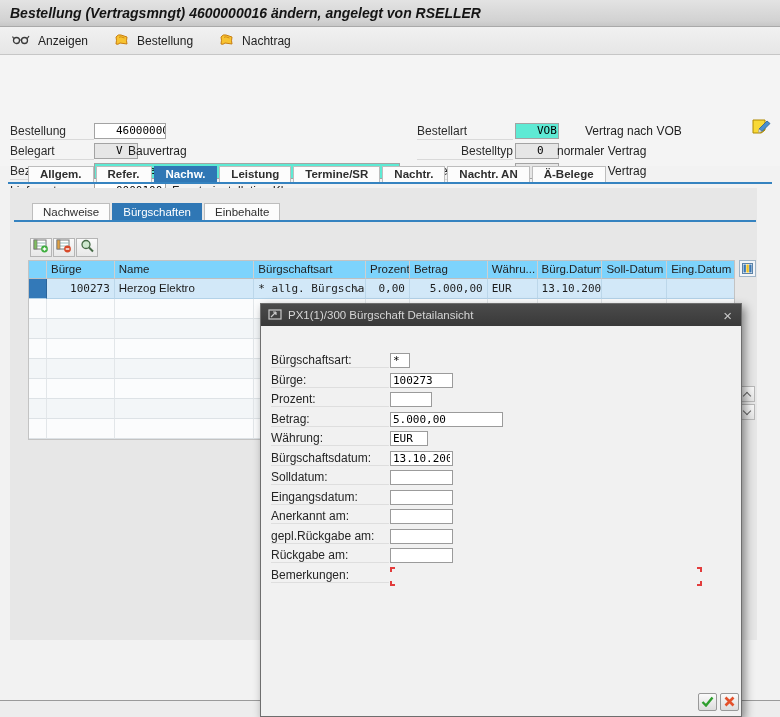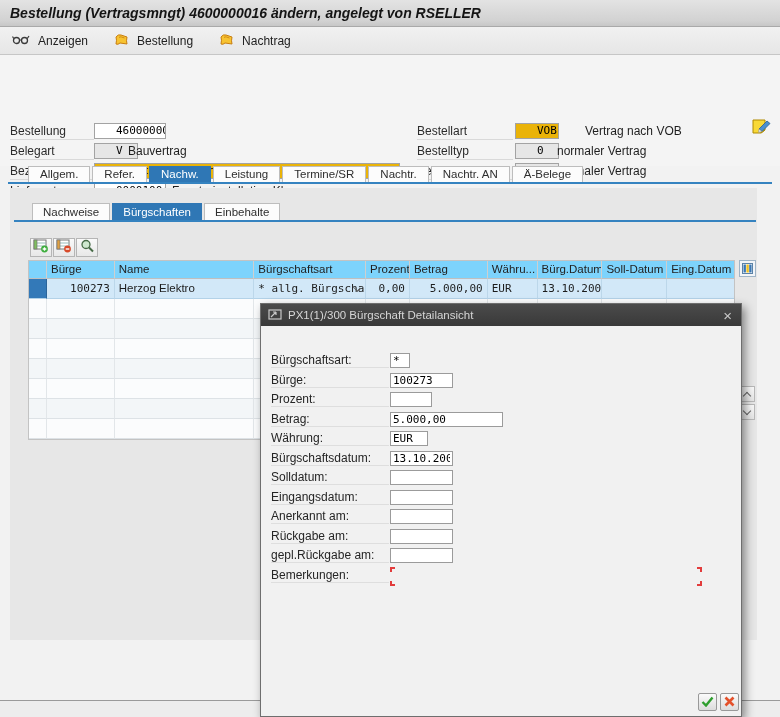--- a/index.html
+++ b/index.html
@@ -35,29 +35,29 @@
     position:absolute; font-size:12px; color:#2b2b2b; height:16px; line-height:15px;
     border-bottom:1px solid #d9d9d9;
   }
   .ffield {
     position:absolute; height:16px; line-height:14px;
     background:#fff; border:1px solid #a3a3a3;
     font-family:"DejaVu Sans Mono",monospace; font-size:11px; color:#000;
     padding:0 21px; white-space:nowrap; overflow:hidden;
   }
   .ffield.ro { background:#e6e6e6; }
-  .ffield.lite { background:#eab308; }
+  .ffield.lite { background:#5eead4; }
   .fdesc { position:absolute; font-size:12px; color:#1e1e1e; height:16px; line-height:16px; white-space:nowrap; }
 
   
   .tabstrip { left:28px; top:166px; height:16px; display:flex; gap:2px; }
   .tab {
     display:inline-block; height:16px; line-height:15px; padding:0 11px;
     font-size:11.5px; color:#2e2e2e; background:#fcfcfc;
-    border:1px solid #bdbdbd; border-bottom:none; cursor:default; white-space:nowrap;
+    border:1px solid #bdbdbd; border-bottom:none; cursor:default; white-space:nowrap;font-weight:bold;
   }
   .tab.active { background:#2f77b5; border-color:#2f77b5; color:#fff; }
   .tabline  { left:8px;  top:182px; width:764px; height:2px; background:#3583c0; }
   .panel    { left:10px; top:188px; width:747px; height:452px; background:#e7e7e7; }
   .subtabstrip { left:32px; top:203px; height:17px; display:flex; gap:2px; }
   .subtab {
     display:inline-block; height:17px; line-height:16px; padding:0 10px;
     font-size:11.5px; color:#2e2e2e; background:#fcfcfc;
     border:1px solid #bdbdbd; border-bottom:none; cursor:default; white-space:nowrap;
   }
@@ -211,21 +211,21 @@
   <span class="ffield lite" style="left:94px;top:108px;width:306px;">Fensterarbeiten</span>
 
   <span class="flabel" style="left:10px;top:129px;width:84px;">Lieferant</span>
   <span class="ffield" style="left:94px;top:128px;width:72px;">0000100446</span>
   <span class="fdesc" style="left:172px;top:128px;">Fensterinstallation Klaus</span>
 
   <span class="flabel" style="left:417px;top:69px;width:96px;">Bestellart</span>
   <span class="ffield lite" style="left:515px;top:68px;width:36px;">VOB</span>
   <span class="fdesc" style="left:557px;top:68px;margin-left:28px;">Vertrag nach VOB</span>
 
-  <span class="flabel" style="left:417px;top:89px;width:96px;">Bestelltyp</span>
+  <span class="flabel" style="left:417px;top:89px;width:96px;text-align:right;">Bestelltyp</span>
   <span class="ffield ro" style="left:515px;top:88px;width:28px;">0</span>
   <span class="fdesc" style="left:557px;top:88px;">normaler Vertrag</span>
 
   <span class="flabel" style="left:417px;top:109px;width:96px;">Bestellgruppe</span>
   <span class="ffield ro" style="left:515px;top:108px;width:28px;">0</span>
   <span class="fdesc" style="left:557px;top:108px;">normaler Vertrag</span>
 
   <span class="abs" style="left:750px;top:62px;">
     <svg width="22" height="20" viewBox="0 0 22 20">
         <path d="M3 3 L15 3 L15 13 L11 16 L3 16 Z" fill="#f8d937" stroke="#b08a00" stroke-width="1"></path>
@@ -441,22 +441,22 @@
   <div class="dfields">
     <div class="drow"><span class="dlabel">Bürgschaftsart:</span><input class="dinput f0" value="*" style=""></div>
     <div class="drow"><span class="dlabel">Bürge:</span><input class="dinput f1" value="100273" style=""></div>
     <div class="drow"><span class="dlabel">Prozent:</span><input class="dinput f2" value="" style=""></div>
     <div class="drow"><span class="dlabel">Betrag:</span><input class="dinput f3" value="5.000,00" style=""></div>
     <div class="drow"><span class="dlabel">Währung:</span><input class="dinput f4" value="EUR" style=""></div>
     <div class="drow"><span class="dlabel">Bürgschaftsdatum:</span><input class="dinput f5" value="13.10.2008" style=""></div>
     <div class="drow"><span class="dlabel">Solldatum:</span><input class="dinput f6" value="" style=""></div>
     <div class="drow"><span class="dlabel">Eingangsdatum:</span><input class="dinput f7" value="" style=""></div>
     <div class="drow"><span class="dlabel">Anerkannt am:</span><input class="dinput f8" value="" style=""></div>
+    <div class="drow"><span class="dlabel">gepl.Rückgabe am:</span><input class="dinput f9" value="" style=""></div>
     <div class="drow"><span class="dlabel">Rückgabe am:</span><input class="dinput f10" value="" style=""></div>
-    <div class="drow"><span class="dlabel">gepl.Rückgabe am:</span><input class="dinput f9" value="" style=""></div>
     <div class="drow">
       <span class="dlabel">Bemerkungen:</span>
       <span class="focuswrap">
         <span class="corner tl"></span>
         <span class="corner tr"></span>
         <span class="corner bl"></span>
         <span class="corner br"></span>
       </span>
     </div>
   </div>

